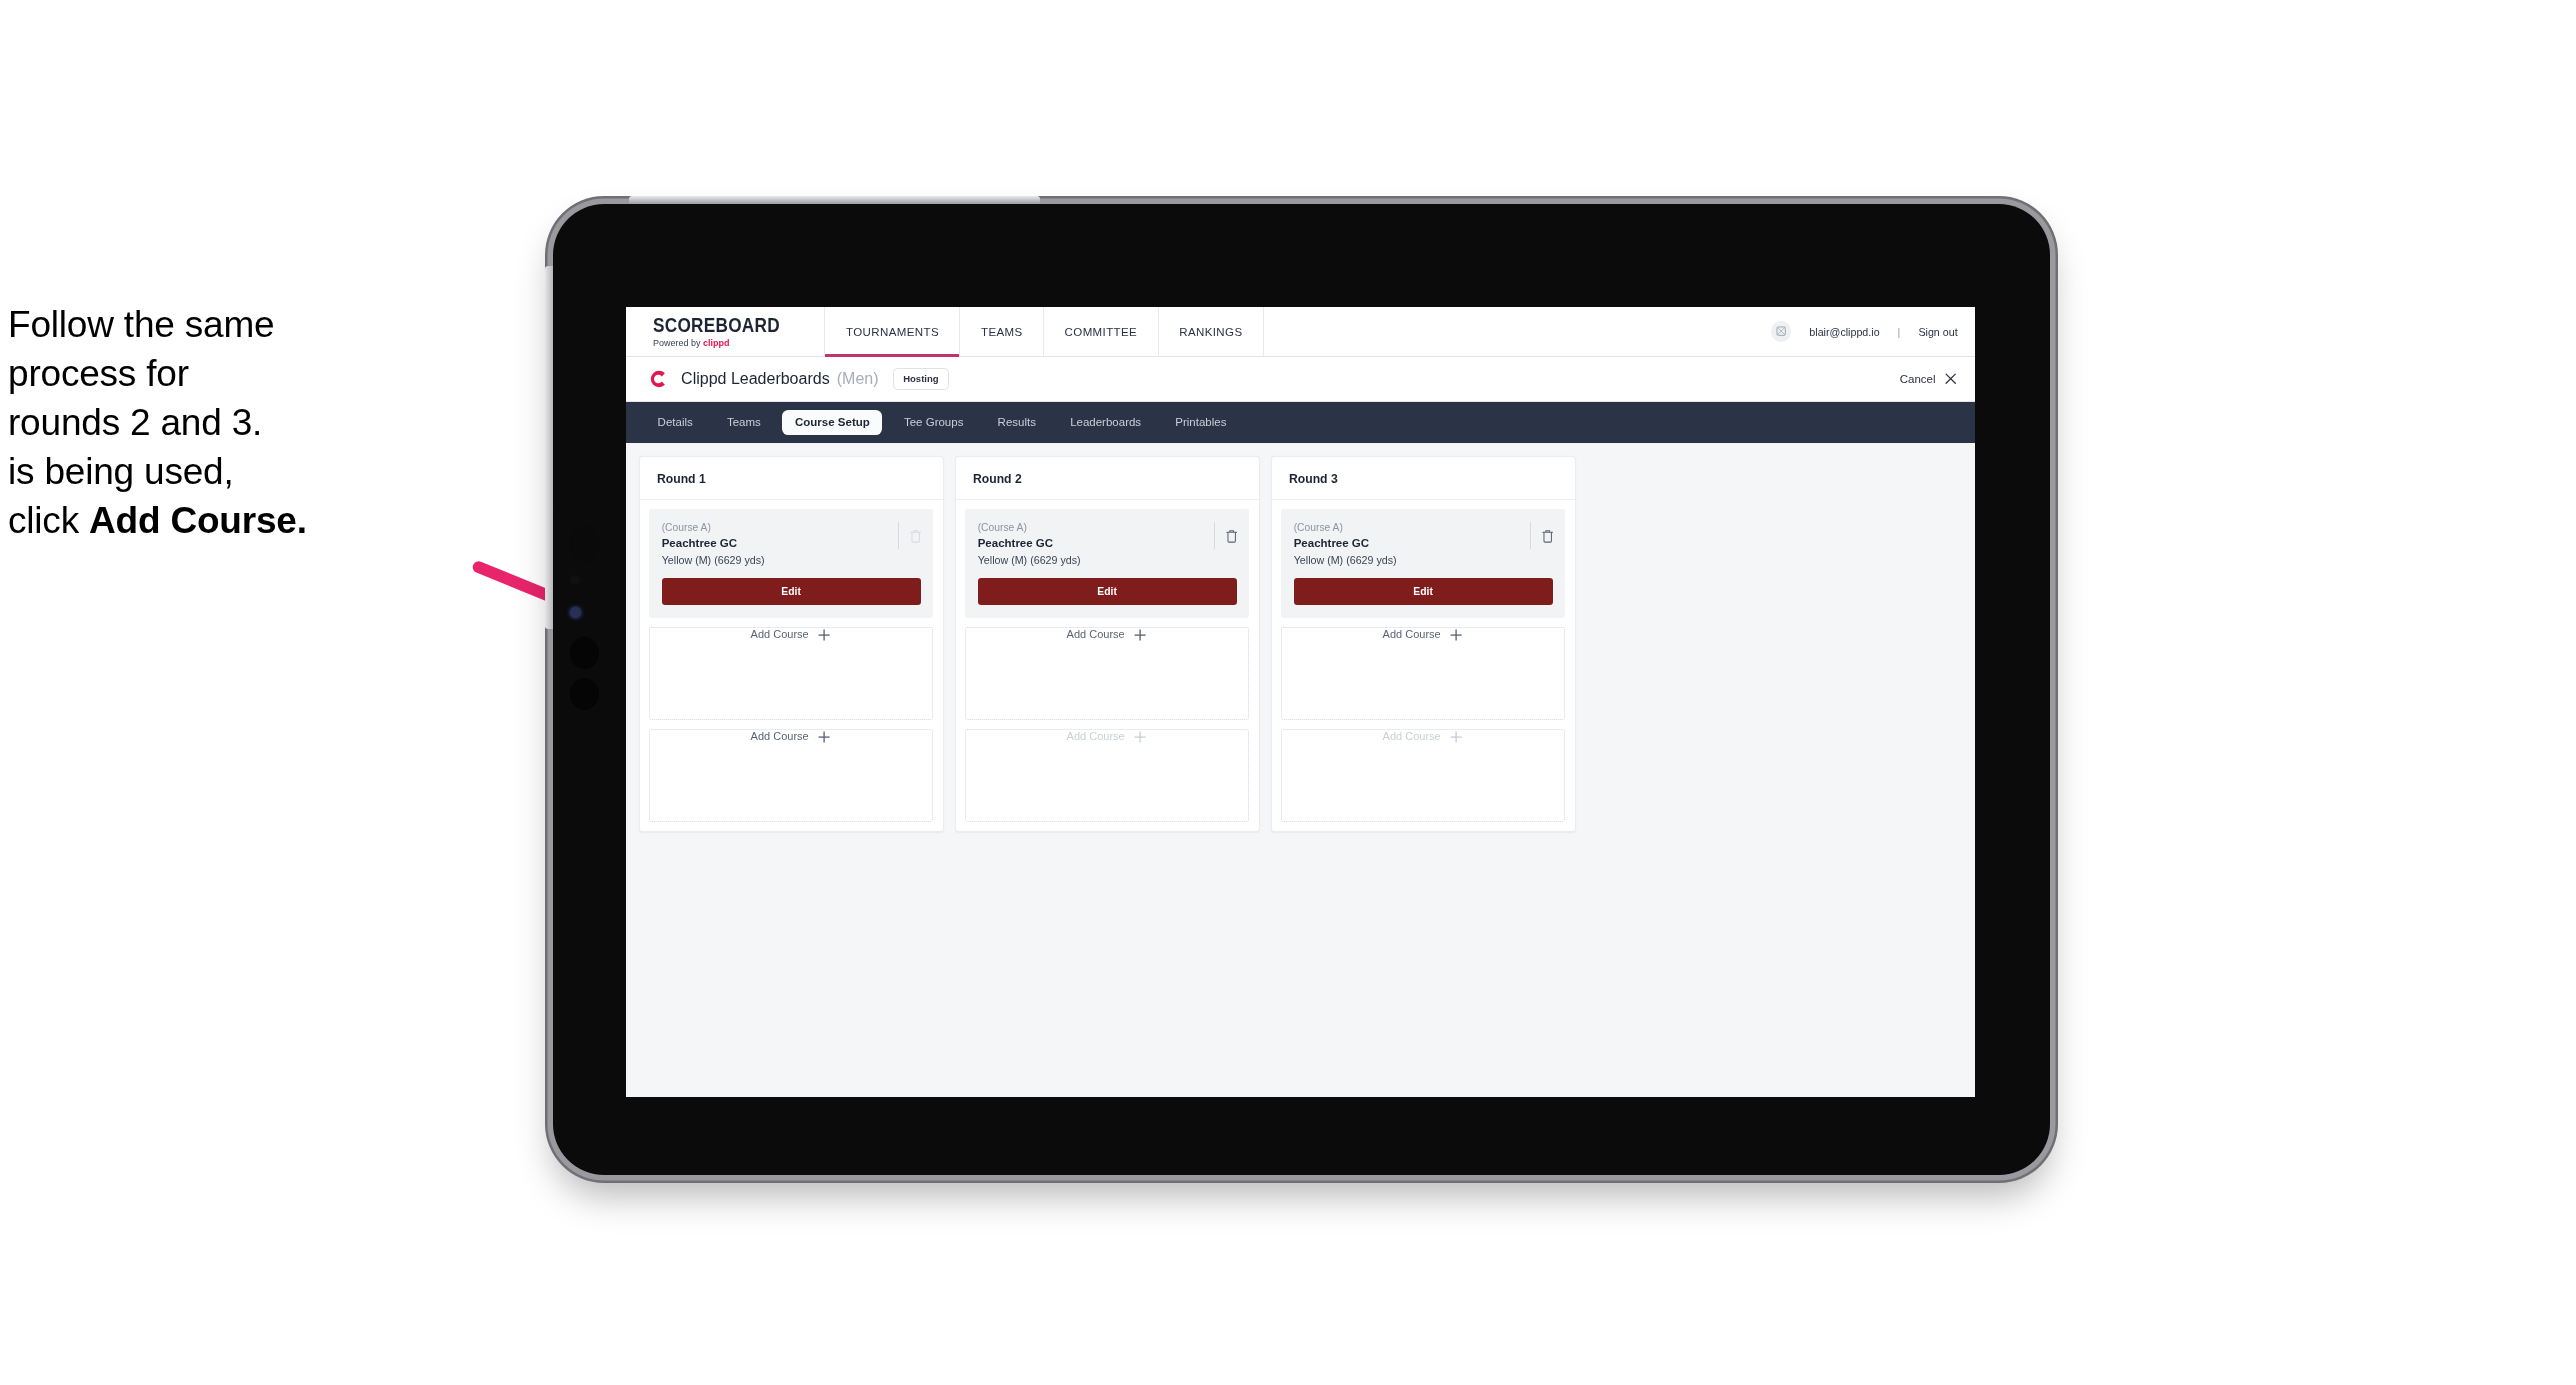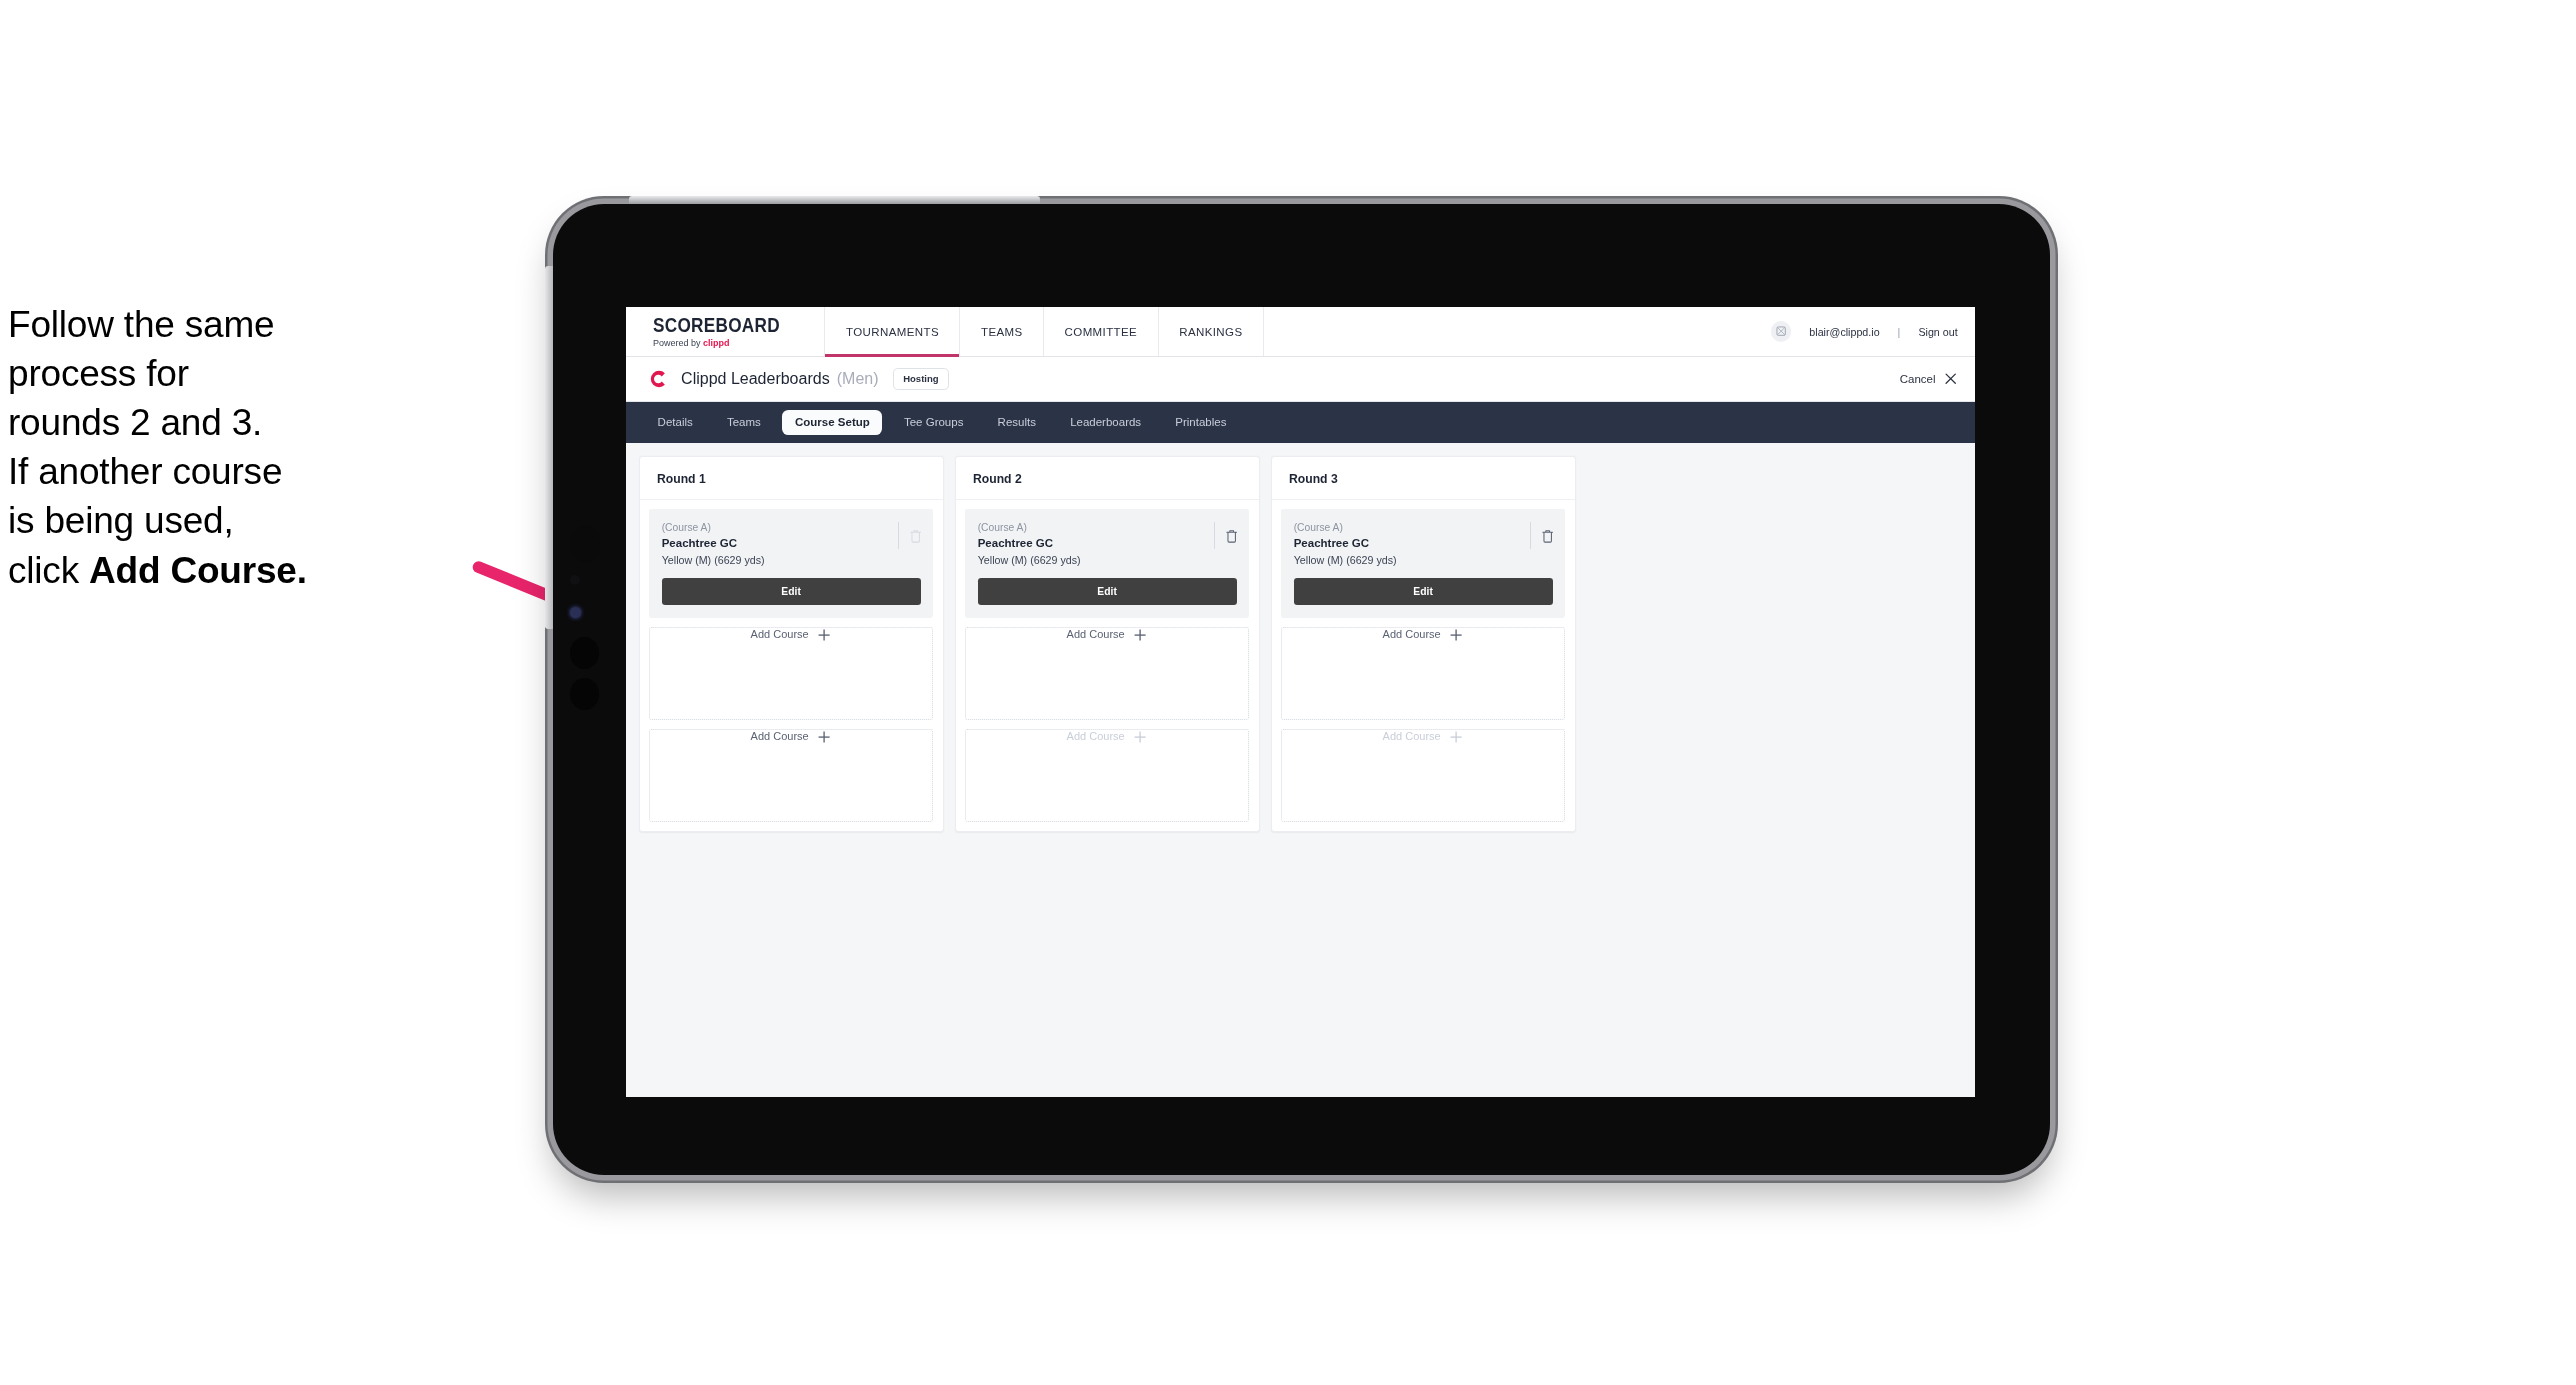--- a/index.html
+++ b/index.html
@@ -170,21 +170,21 @@
   .ccode  { font-size: 10.3px; color:#8e94a1; line-height:1.35; }
   .cname  { font-size: 11.5px; font-weight:700; color:#1d2433; line-height:1.5; }
   .ctee   { font-size: 10.7px; color:#3d4455; line-height:1.4; }
   .cactions {
     position:absolute; right: 11px; top: 12.6px;
     display:flex; align-items:center; gap: 9.5px;
   }
   .vdiv { width:0.8px; height:27px; background:#d7dae0; }
   .editbtn {
     margin-top: 10.3px; width:100%; height: 27px;
-    background:#404040; color:#fff; border:none; border-radius:3.2px;
+    background:#7f1d1d; color:#fff; border:none; border-radius:3.2px;
     font-size: 10.3px; font-weight:600; cursor:pointer;
     font-family:"Liberation Sans", sans-serif;
   }
 
   .addcourse {
     margin-top: 8.7px;
     height: 93px;
     border: 0.8px dotted #d3d7de; border-radius: 2.4px;
     background:#fff;
     display:flex; align-items:flex-start; justify-content:center;
@@ -197,21 +197,20 @@
 </style>
 </head>
 <body>
 
 <div class="stage">
 
   <div class="caption">
     <span class="line">Follow the same</span>
     <span class="line">process for</span>
     <span class="line">rounds 2 and 3.</span>
-    <span class="line">If another course</span>
     <span class="line">is being used,</span>
     <span class="line"><span>click </span><b>Add Course.</b></span>
   </div>
 
   <svg class="arrow" viewBox="0 0 420 200">
     <line x1="26" y1="28" x2="320" y2="148" stroke="#e8246b" stroke-width="15" stroke-linecap="round"></line>
     <polygon points="316,120 392,170 304,186" fill="#e8246b"></polygon>
   </svg>
 
   <div class="tablet">

